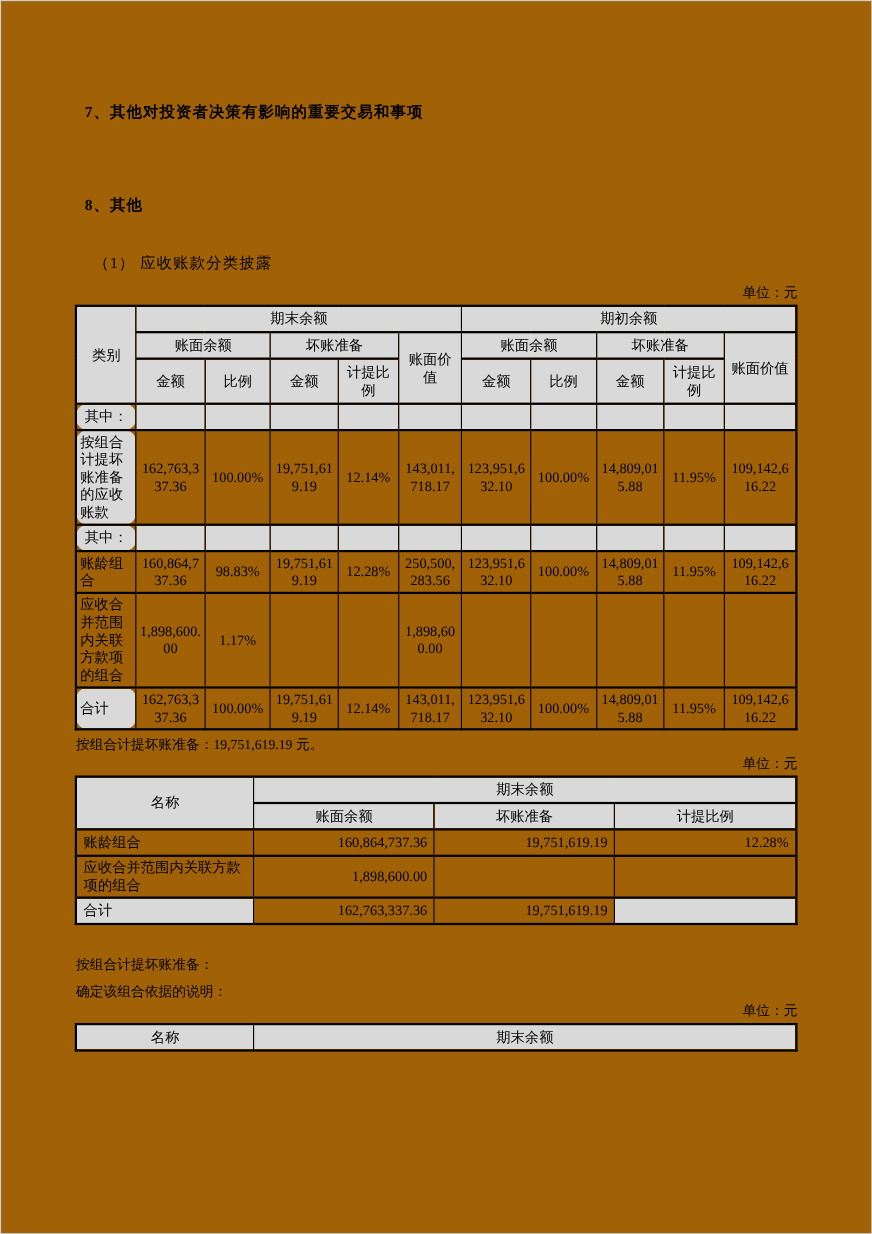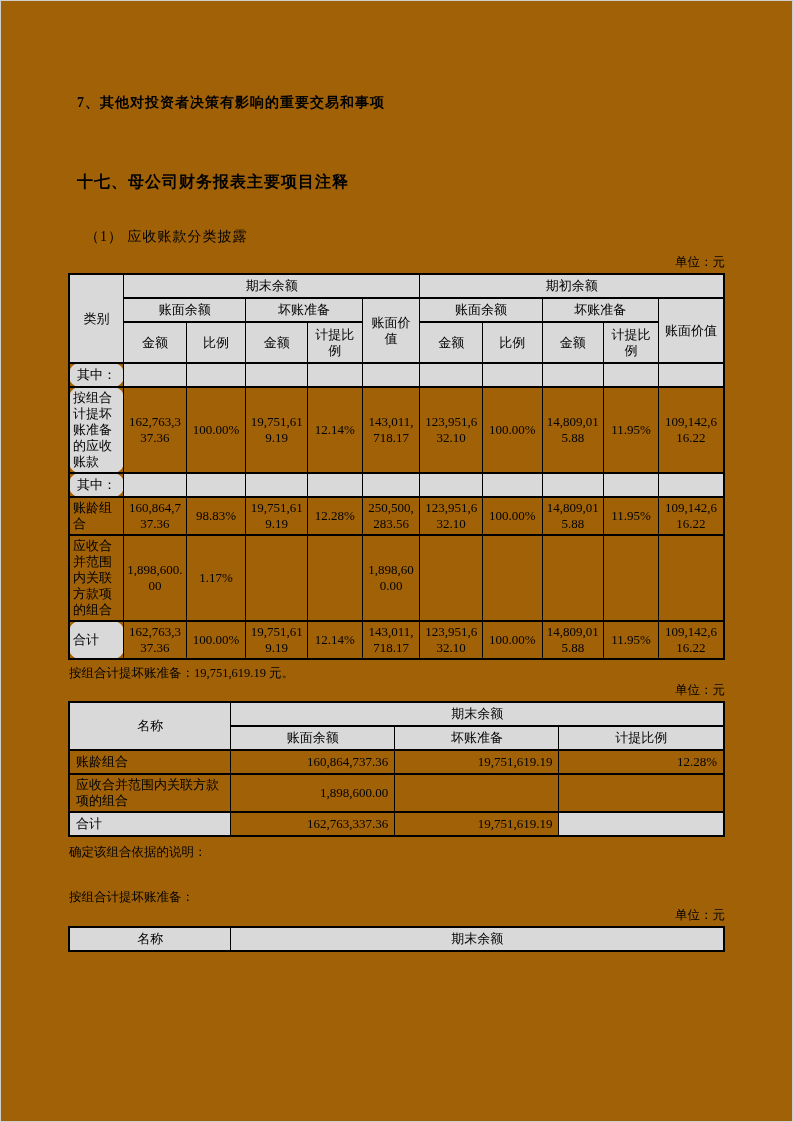--- a/index.html
+++ b/index.html
@@ -62,21 +62,21 @@
 
   .t3 td { height: 18px; }
 </style>
 </head>
 <body>
 
 <div class="page">
   <div class="content">
 
     <div class="h-item">7、其他对投资者决策有影响的重要交易和事项</div>
-    <div class="h-big">十七、母公司财务报表主要项目注释</div>
+    <div class="h-item mt68">8、其他</div>
     <div class="h-sub2">（1） 应收账款分类披露</div>
 
     <div class="unit">单位：元</div>
 
     <table class="tbl t1">
       <colgroup>
         <col style="width:8.35%">
           <col style="width:9.56%">
           <col style="width:9.10%">
         <col style="width:9.41%">
@@ -231,22 +231,22 @@
           </tr>
           <tr>
             <td class="lab shade">合计</td>
             <td class="num">162,763,337.36</td>
             <td class="num">19,751,619.19</td>
             <td class="num shade"></td>
           </tr>
         </tbody>
     </table>
 
+    <div class="note gap28">按组合计提坏账准备：</div>
     <div class="note gap7">确定该组合依据的说明：</div>
-    <div class="note gap28">按组合计提坏账准备：</div>
     <div class="unit small-gap">单位：元</div>
 
     <table class="tbl t3">
       <colgroup>
         <col style="width:24.70%">
           <col style="width:75.30%">
       </colgroup>
       <tbody>
         <tr>
           <td class="hd">名称</td>

